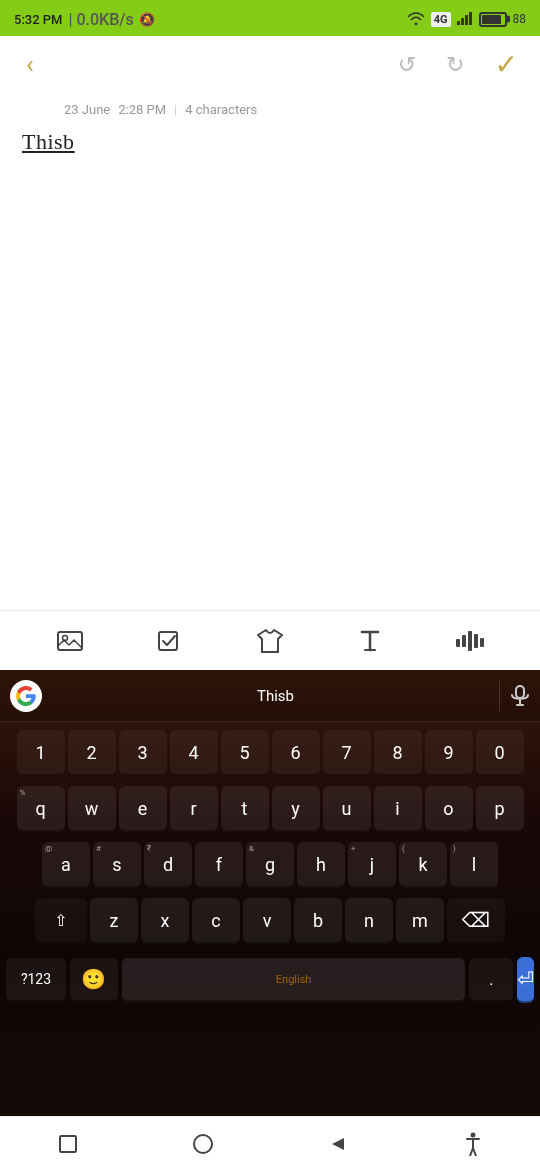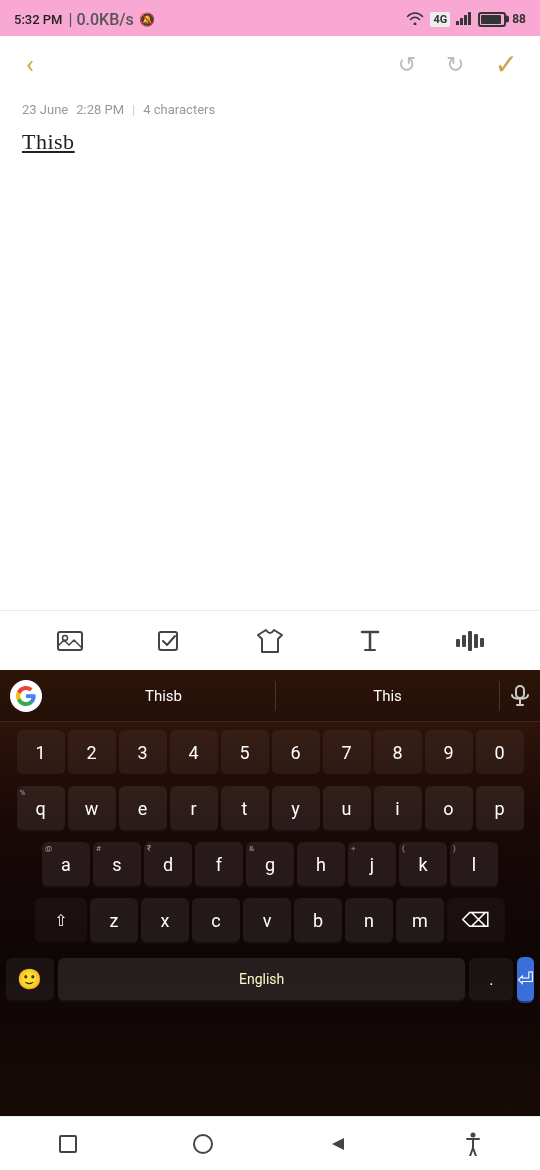--- a/index.html
+++ b/index.html
@@ -12,21 +12,21 @@
       background: #fff;
       position: relative;
     }
 
     
     .status-bar {
       display: flex;
       align-items: center;
       justify-content: space-between;
       padding: 6px 14px 4px 14px;
-      background: #f9a8d4;
+      background: #84cc16;
       height: 36px;
     }
     .status-left {
       display: flex;
       align-items: center;
       gap: 6px;
       font-size: 13px;
       color: #222;
       font-weight: 500;
     }
@@ -99,20 +99,21 @@
       background: #fff;
       flex: 1;
     }
     .note-meta {
       font-size: 13px;
       color: #999;
       margin-bottom: 12px;
       display: flex;
       align-items: center;
       gap: 8px;
+      margin-left: 42px;
     }
     .note-meta .separator { color: #ccc; }
     .note-content {
       font-size: 22px;
       color: #222;
       font-weight: 500;
       text-decoration: underline;
       font-family: serif;
       letter-spacing: 0.5px;
     }
@@ -304,22 +305,22 @@
       align-items: center;
       justify-content: center;
       cursor: pointer;
       border-bottom: 2px solid rgba(0,0,0,0.4);
     }
     .kb-btn-lang {
       height: 44px;
       flex: 1;
       background: rgba(255,255,255,0.1);
       border-radius: 6px;
-      color: #fef9c3;
-      font-size: 14px;
+      color: #a16207;
+      font-size: 11px;
       display: flex;
       align-items: center;
       justify-content: center;
       cursor: pointer;
       border-bottom: 2px solid rgba(0,0,0,0.4);
     }
     .kb-btn-dot {
       height: 44px;
       width: 44px;
       background: rgba(255,255,255,0.06);
@@ -383,21 +384,21 @@
         <rect x="0" y="10" width="3" height="4" fill="#333" rx="0.5"></rect>
         <rect x="4" y="7" width="3" height="7" fill="#333" rx="0.5"></rect>
         <rect x="8" y="4" width="3" height="10" fill="#333" rx="0.5"></rect>
         <rect x="12" y="1" width="3" height="13" fill="#333" rx="0.5"></rect>
       </svg>
     </span>
 
     <div class="battery-icon">
       <div class="battery-fill"></div>
     </div>
-    <span style="font-size:12px;color:#333;font-weight:700;">88</span>
+    <span style="font-size:12px;color:#333;font-weight:400;">88</span>
   </div>
 </div>
 
 <div class="toolbar">
   <div class="toolbar-left">
     <span class="back-btn">‹</span>
   </div>
   <div class="toolbar-right">
     <span class="undo-btn">↺</span>
     <span class="redo-btn">↻</span>
@@ -457,21 +458,20 @@
   <div class="suggestions-row">
     <div class="google-logo">
       <svg width="20" height="20" viewBox="0 0 20 20">
         <path d="M19.6 10.2c0-.7-.1-1.4-.2-2H10v3.8h5.4c-.2 1.2-.9 2.2-2 2.9v2.4h3.3c1.9-1.7 3-4.3 3-7.1z" fill="#4285F4"></path>
         <path d="M10 20c2.7 0 5-.9 6.6-2.4l-3.2-2.5c-.9.6-2 .9-3.4.9-2.6 0-4.8-1.7-5.6-4.1H1.1v2.5C2.7 17.8 6.1 20 10 20z" fill="#34A853"></path>
         <path d="M4.4 11.9c-.2-.6-.3-1.2-.3-1.9s.1-1.3.3-1.9V5.6H1.1C.4 7 0 8.5 0 10s.4 3 1.1 4.4l3.3-2.5z" fill="#FBBC05"></path>
         <path d="M10 3.9c1.5 0 2.8.5 3.8 1.5l2.8-2.8C14.9.9 12.7 0 10 0 6.1 0 2.7 2.2 1.1 5.6l3.3 2.5C5.2 5.6 7.4 3.9 10 3.9z" fill="#EA4335"></path>
       </svg>
     </div>
     <div class="suggestion-item">Thisb</div>
-    <div class="suggestion-item">This</div>
     <div class="mic-btn">
       <svg width="18" height="22" viewBox="0 0 18 22" fill="none">
         <rect x="5" y="1" width="8" height="12" rx="4" stroke="#ccc" stroke-width="2" fill="none"></rect>
         <path d="M1 10 C1 15 17 15 17 10" stroke="#ccc" stroke-width="2" fill="none" stroke-linecap="round"></path>
         <line x1="9" y1="15" x2="9" y2="20" stroke="#ccc" stroke-width="2" stroke-linecap="round"></line>
         <line x1="6" y1="20" x2="12" y2="20" stroke="#ccc" stroke-width="2" stroke-linecap="round"></line>
       </svg>
     </div>
   </div>
 
@@ -522,20 +522,21 @@
       <div class="key"><span class="sub"> </span>c</div>
       <div class="key"><span class="sub"> </span>v</div>
       <div class="key"><span class="sub"> </span>b</div>
       <div class="key"><span class="sub"> </span>n</div>
       <div class="key"><span class="sub"> </span>m</div>
       <div class="key key-backspace">⌫</div>
     </div>
   </div>
 
   <div class="kb-bottom-row">
+    <div class="kb-btn-sym">?123</div>
     <div class="kb-btn-emoji">🙂</div>
     <div class="kb-btn-lang">English</div>
     <div class="kb-btn-dot">.</div>
     <div class="key-enter">⏎</div>
   </div>
 </div>
 
 <div class="nav-bar">
   <div class="nav-btn">
     <svg width="18" height="18" viewBox="0 0 18 18">

